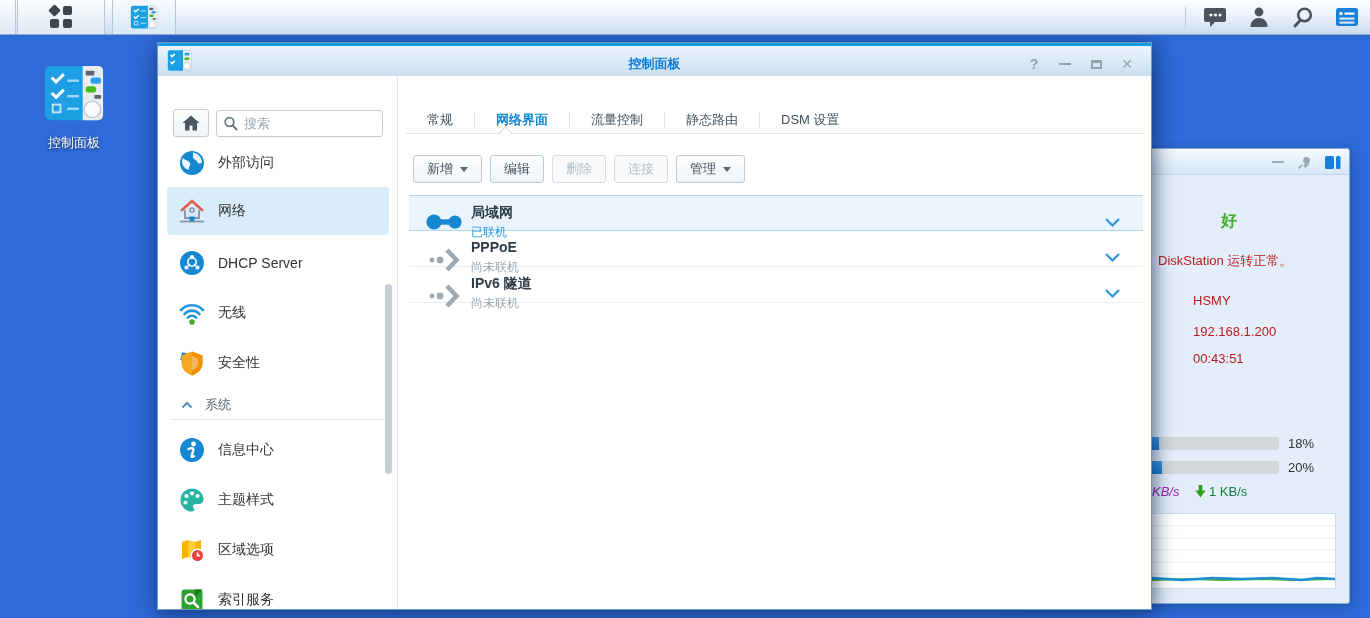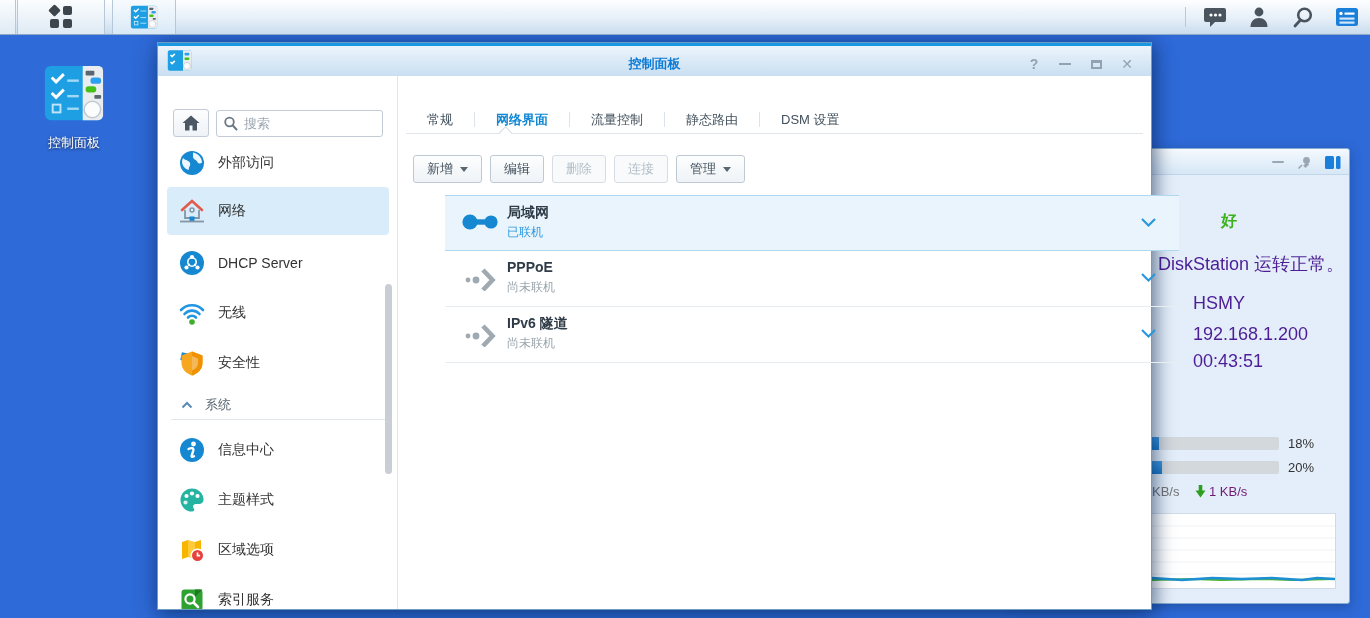--- a/index.html
+++ b/index.html
@@ -22,28 +22,28 @@
   .shortcut { left:36px; top:62px; width:76px; text-align:center; cursor:pointer; }
   .shortcut .lbl { margin-top:6px; color:#fff; font-size:13px; text-shadow:0 1px 3px rgba(0,0,0,.65); }
 
   
   .widget { left:1010px; top:148px; width:340px; height:456px; background:#e4eefa;
     border:1px solid #86add0; border-radius:3px; box-shadow:0 3px 12px rgba(10,40,80,.35); z-index:1; }
   .widget-titlebar { position:absolute; left:0; top:0; right:0; height:26px;
     background:linear-gradient(#f4f9fd,#d7e7f6); border-bottom:1px solid #c2d6ea; border-radius:3px 3px 0 0; }
   .widget-controls { position:absolute; right:8px; top:0; height:26px; display:flex; align-items:center; gap:13px; }
   .w-min { width:12px; height:2px; background:#9aa8b5; border-radius:1px; }
-  .w-txt { font-size:18px; color:#4c1d95; }
+  .w-txt { font-size:13px; color:#b91c1c; }
   .w-green { color:#3db01f; font-weight:bold; font-size:16px; }
   .bar-track { position:absolute; height:13px; background:#d3d8dd; border-radius:2px; overflow:hidden; }
   .bar-fill { height:13px; background:linear-gradient(#3d9ae2,#1c7ccd); border-radius:2px 0 0 2px; }
   .fill-a { width:134px; } .fill-b { width:137px; }
   .pct { font-size:13px; color:#333; }
-  .spd-up { color:#737373; font-size:13px; }
-  .spd-dn { color:#701a75; font-size:13px; }
+  .spd-up { color:#a21caf; font-size:13px;font-style:italic; }
+  .spd-dn { color:#15803d; font-size:13px; }
   .chartbox { position:absolute; left:10px; top:364px; width:315px; height:76px; background:#fff; border:1px solid #cfdce8; }
 
   
   .window { left:157px; top:42px; width:995px; height:568px; background:#fff;
     border:1px solid #6f9cc4; box-shadow:0 6px 22px rgba(5,30,70,.45), 4px 0 14px rgba(5,30,70,.28); z-index:3; }
   .win-topline { position:absolute; left:0; top:0; right:0; height:3px; background:#1798e0; }
   .titlebar { position:absolute; left:0; top:3px; right:0; height:30px; background:linear-gradient(#ecf4fb,#c9dff2); }
   .win-title { position:absolute; left:0; right:0; top:9px; text-align:center; color:#0c7bd6; font-size:13px; font-weight:bold; }
   .win-ctrl { position:absolute; top:10px; width:20px; height:16px; display:flex; align-items:center; justify-content:center;
     color:#93a2b0; font-size:14px; font-weight:bold; cursor:pointer; }
@@ -77,21 +77,21 @@
   .tab-sep { width:1px; height:15px; background:#dde3e9; }
   .notch { position:absolute; left:103px; top:52px; width:9px; height:9px; background:#fff;
     border-left:1px solid #d2dae1; border-top:1px solid #d2dae1; transform:rotate(45deg); }
   .toolbar { position:absolute; left:15px; top:79px; display:flex; gap:8px; }
   .btn { height:28px; padding:0 13px; background:linear-gradient(#fdfefe,#eef3f7); border:1px solid #bfc9d3;
     border-radius:3px; font-size:13px; color:#44525e; display:flex; align-items:center; gap:7px; cursor:pointer; font-family:inherit; }
   .btn .caret { width:0; height:0; border-left:4px solid transparent; border-right:4px solid transparent; border-top:5px solid #5a6670; }
   .btn.disabled { color:#b3bfca; border-color:#d7dde3; background:#f8fafb; cursor:default; }
 
   .iface-list { position:absolute; left:11px; top:119px; width:734px; }
-  .iface-row { position:relative; width:734px; height:56px; cursor:pointer; border-bottom:1px solid #e8edf1;margin-left:36px; }
+  .iface-row { position:relative; width:734px; height:36px; cursor:pointer; border-bottom:1px solid #e8edf1; }
   .iface-row.sel { background:#e9f4fd; border-top:1px solid #aed7f2; border-bottom:1px solid #aed7f2; }
   .iface-ic { position:absolute; left:17px; top:14px; }
   .iface-name { position:absolute; left:62px; top:8px; font-size:14px; font-weight:bold; color:#2f3c47; }
   .iface-status { position:absolute; left:62px; top:28px; font-size:12px; }
   .st-on { color:#2e9be0;text-align:right; } .st-off { color:#9aa5ad; }
   .row-chevron { position:absolute; right:22px; top:21px; }
 </style>
 </head>
 <body>
 

